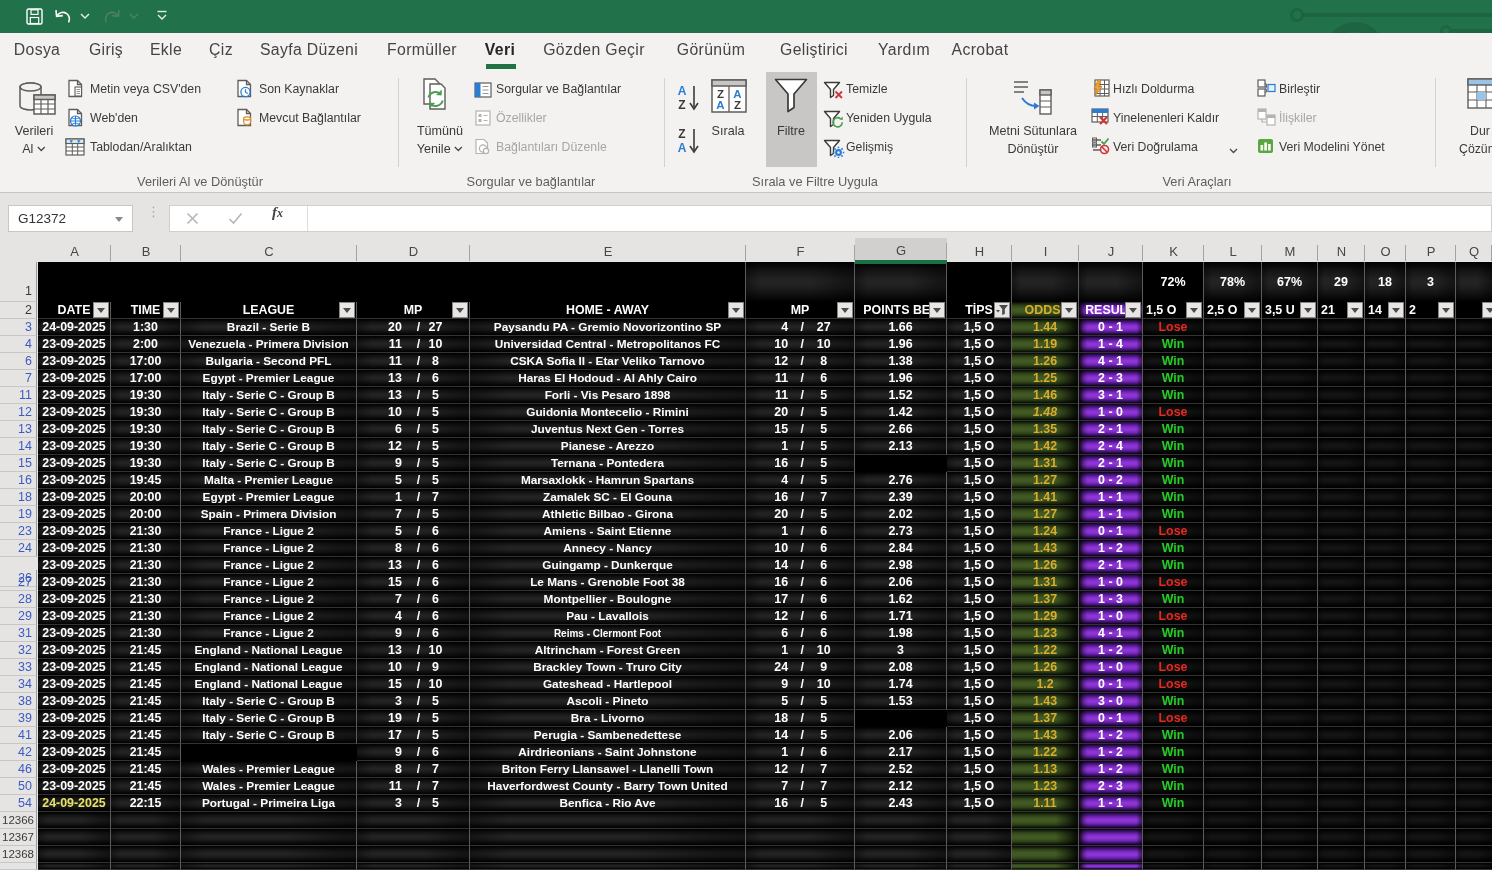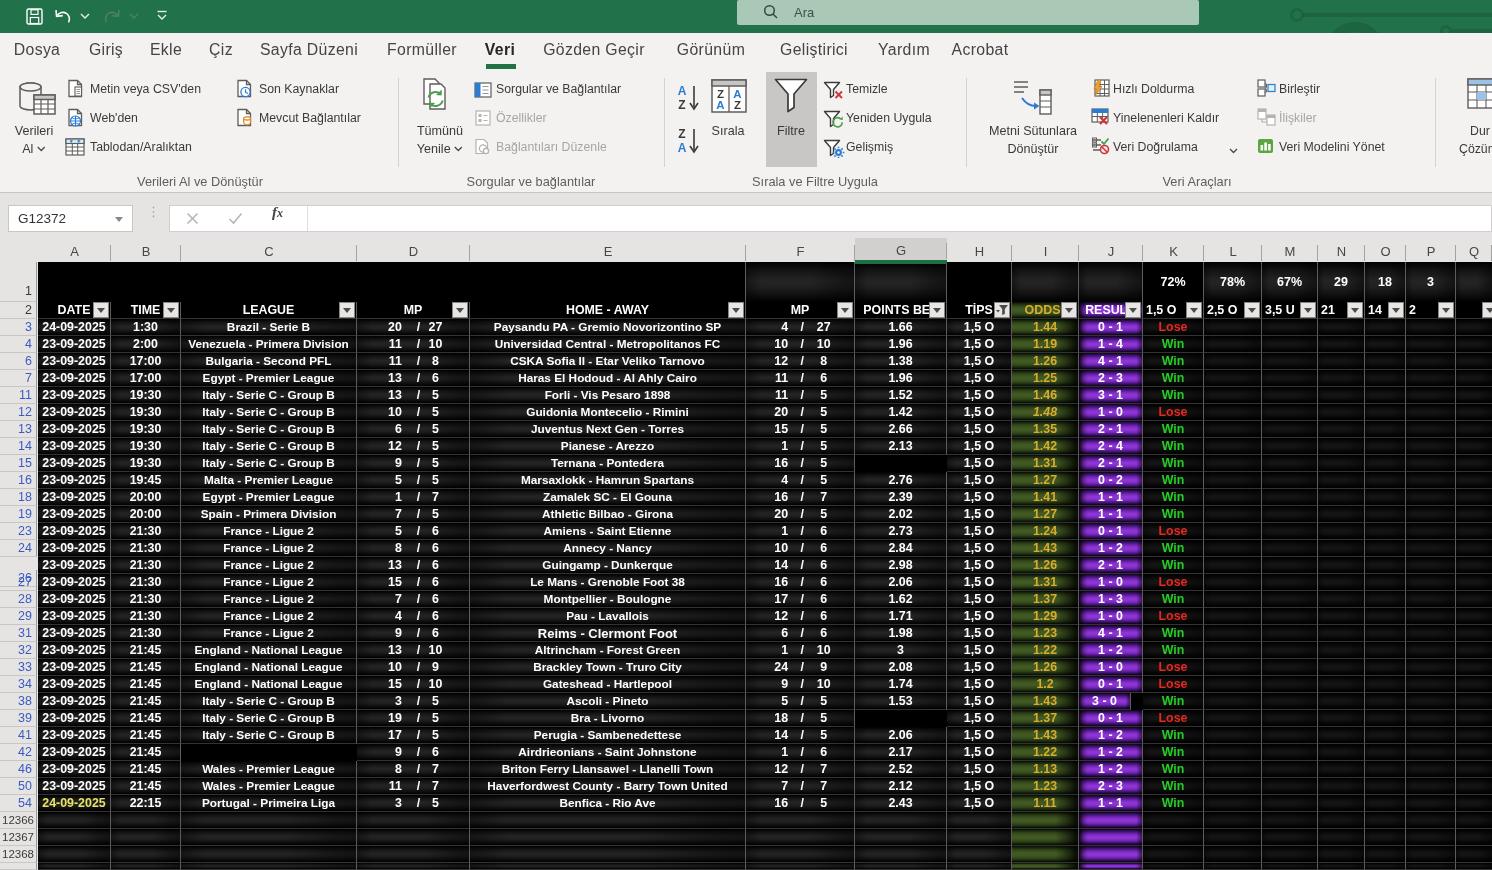--- a/index.html
+++ b/index.html
@@ -115,29 +115,20 @@
       <svg width="10" height="7" viewBox="0 0 10 7" style="">
         <path d="M1 1 L5 5 L9 1" fill="none" stroke="#4e8063" stroke-width="1.4"></path>
       </svg>
     </div>
 <div class="tico" style="left:156px;top:10px;">
       <svg width="12" height="12" viewBox="0 0 12 12" style="">
         <path d="M1.5 1.5 L10.5 1.5" stroke="#e4efe7" stroke-width="1.4"></path>
         <path d="M2 5 L6 9 L10 5" fill="none" stroke="#e4efe7" stroke-width="1.4"></path>
       </svg>
     </div>
-<div id="search">
-      <div style="position:absolute;left:26px;top:4px;">
-        <svg width="16" height="16" viewBox="0 0 16 16" style="">
-          <circle cx="6.5" cy="6.5" r="4.8" fill="none" stroke="#2f4a3c" stroke-width="1.5"></circle>
-          <path d="M10 10 L14 14" stroke="#2f4a3c" stroke-width="1.5"></path>
-        </svg>
-      </div>
-      <div class="txt">Ara</div>
-    </div>
 </div>
 <div id="tabs">
 <div class="tab" style="left:37px;">Dosya</div>
 <div class="tab" style="left:106px;">Giriş</div>
 <div class="tab" style="left:166px;">Ekle</div>
 <div class="tab" style="left:221px;">Çiz</div>
 <div class="tab" style="left:309px;">Sayfa Düzeni</div>
 <div class="tab" style="left:422px;">Formüller</div>
 <div class="tab on" style="left:500px;">Veri</div>
 <div class="tab" style="left:594px;">Gözden Geçir</div>
@@ -1433,21 +1424,21 @@
 <div class="cl gk vb hb" style="left:143px;width:176px;font-size:11.8px;">
         <div class="in ">France - Ligue 2</div>
       </div>
 <div class="cl gk vb hb" style="left:319px;width:113px;">
         <div class="sp">
           <span class="l">9</span>
           <span class="m">/</span>
           <span class="r">6</span>
         </div>
       </div>
-<div class="cl gk vb hb" style="left:432px;width:276px;font-size:13px;">
+<div class="cl gk vb hb" style="left:432px;width:276px;font-size:10px;">
         <div class="in ">Reims - Clermont Foot</div>
       </div>
 <div class="cl gk vb hb" style="left:708px;width:109px;">
         <div class="sp spF">
           <span class="l">6</span>
           <span class="m">/</span>
           <span class="r">6</span>
         </div>
       </div>
 <div class="cl gk vb hb" style="left:817px;width:92px;">
@@ -1648,21 +1639,21 @@
       </div>
 <div class="cl gk vb hb" style="left:817px;width:92px;">
         <div class="in ">1.53</div>
       </div>
 <div class="cl gk vb hb" style="left:909px;width:65px;">
         <div class="in ">1,5 O</div>
       </div>
 <div class="cl gi vb hb" style="left:974px;width:67px;">
         <div class="in gold">1.43</div>
       </div>
-<div class="cl gj vb hb" style="left:1041px;width:52px;">
+<div class="cl gj vb hb" style="left:1041px;width:64px;">
         <div class="in ">3 - 0</div>
       </div>
 <div class="cl gk2 vb hb" style="left:1105px;width:61px;">
         <div class="in win">Win</div>
       </div>
 <div class="cl gk2 vb hb" style="left:1166px;width:58px;"></div>
 <div class="cl gk2 vb hb" style="left:1224px;width:56px;"></div>
 <div class="cl gk2 vb hb" style="left:1280px;width:47px;"></div>
 <div class="cl gk2 vb hb" style="left:1327px;width:41px;"></div>
 <div class="cl gk2 vb hb" style="left:1368px;width:50px;"></div>

